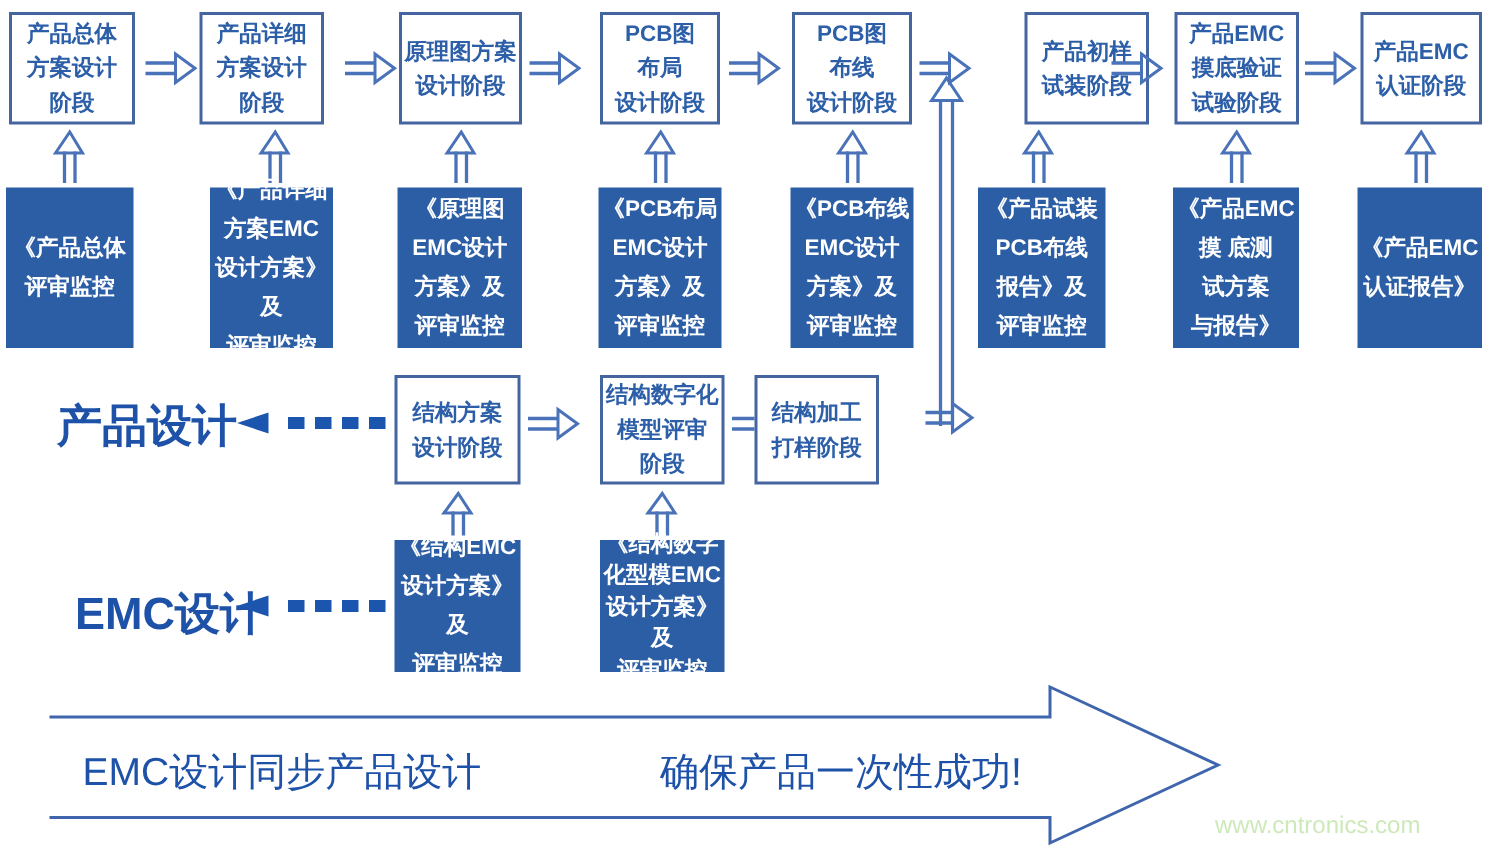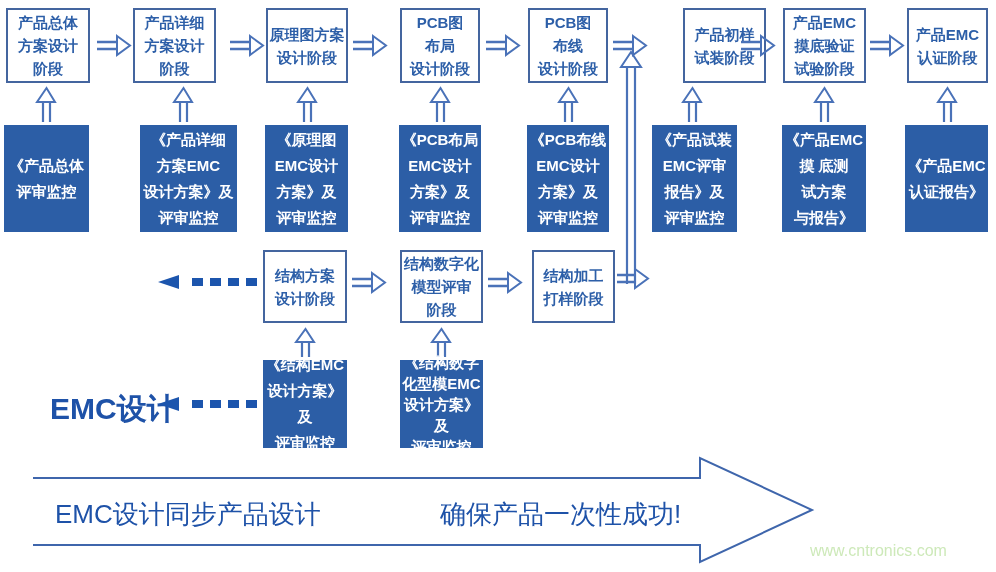--- a/index.html
+++ b/index.html
@@ -133,21 +133,21 @@
     </svg>
   <svg class="arrow" style="left:936px;top:86px" width="22" height="37">
       <path d="M8,36 V15 M15,36 V15" stroke="#4a72b8" stroke-width="2.2" fill="none"></path>
       <path d="M2,16 L11.5,2 L20,16 Z" fill="none" stroke="#4a72b8" stroke-width="2"></path>
     </svg>
 
   <div class="bbox" style="left:4px;top:125px;width:85px;height:107px">
     <span>《产品总体</span>
     <span>评审监控</span>
   </div>
-  <div class="bbox" style="left:140px;top:125px;width:97px;height:107px">
+  <div class="bbox" style="left:140px;top:125px;width:82px;height:107px">
     <span>《产品详细</span>
     <span>方案EMC</span>
     <span>设计方案》及</span>
     <span>评审监控</span>
   </div>
   <div class="bbox" style="left:265px;top:125px;width:83px;height:107px">
     <span>《原理图</span>
     <span>EMC设计</span>
     <span>方案》及</span>
     <span>评审监控</span>
@@ -159,40 +159,41 @@
     <span>评审监控</span>
   </div>
   <div class="bbox" style="left:527px;top:125px;width:82px;height:107px">
     <span>《PCB布线</span>
     <span>EMC设计</span>
     <span>方案》及</span>
     <span>评审监控</span>
   </div>
   <div class="bbox" style="left:652px;top:125px;width:85px;height:107px">
     <span>《产品试装</span>
-    <span>EMC评审</span>
+    <span>PCB布线</span>
     <span>报告》及</span>
     <span>评审监控</span>
   </div>
   <div class="bbox" style="left:782px;top:125px;width:84px;height:107px">
     <span>《产品EMC</span>
     <span>摸 底测</span>
     <span>试方案</span>
     <span>与报告》</span>
   </div>
   <div class="bbox" style="left:905px;top:125px;width:83px;height:107px">
     <span>《产品EMC</span>
     <span>认证报告》</span>
   </div>
 
   <svg class="arrow" style="left:619px;top:50px" width="24" height="235">
       <path d="M8,234 V16 M16,234 V16" stroke="#4a72b8" stroke-width="2.2" fill="none"></path>
       <path d="M2,17 L12,2 L22,17 Z" fill="none" stroke="#4a72b8" stroke-width="2"></path>
     </svg>
 
+  <div class="rowlabel" style="left:38px;top:264px">产品设计</div>
   <svg class="arrow" style="left:158px;top:273px" width="100" height="18">
     <polygon points="0,9 21,2 21,16" fill="#1c55ad"></polygon>
     <rect x="34" y="5" width="11" height="8" fill="#1c55ad"></rect>
     <rect x="52" y="5" width="11" height="8" fill="#1c55ad"></rect>
     <rect x="70" y="5" width="11" height="8" fill="#1c55ad"></rect>
     <rect x="88" y="5" width="11" height="8" fill="#1c55ad"></rect>
   </svg>
 
   <div class="wbox" style="left:263px;top:250px;width:84px;height:73px">
     <span>结构方案</span>
@@ -204,21 +205,21 @@
     </svg>
   <div class="wbox" style="left:400px;top:250px;width:83px;height:73px">
     <span>结构数字化</span>
     <span>模型评审</span>
     <span>阶段</span>
   </div>
   <svg class="arrow" style="left:487px;top:270px" width="36" height="26">
       <path d="M1,9 H21 M1,16 H21" stroke="#4a72b8" stroke-width="2.4" fill="none"></path>
       <path d="M21,3 L34,12.5 L21,22 Z" fill="none" stroke="#4a72b8" stroke-width="2"></path>
     </svg>
-  <div class="wbox" style="left:532px;top:250px;width:83px;height:73px">
+  <div class="wbox" style="left:503px;top:250px;width:83px;height:73px">
     <span>结构加工</span>
     <span>打样阶段</span>
   </div>
   <svg class="arrow" style="left:616px;top:266px" width="34" height="26">
       <path d="M1,9 H19 M1,16 H19" stroke="#4a72b8" stroke-width="2.4" fill="none"></path>
       <path d="M19,3 L32,12.5 L19,22 Z" fill="none" stroke="#4a72b8" stroke-width="2"></path>
     </svg>
 
   <svg class="arrow" style="left:294px;top:327px" width="22" height="31">
       <path d="M8,30 V14 M15,30 V14" stroke="#4a72b8" stroke-width="2.2" fill="none"></path>

